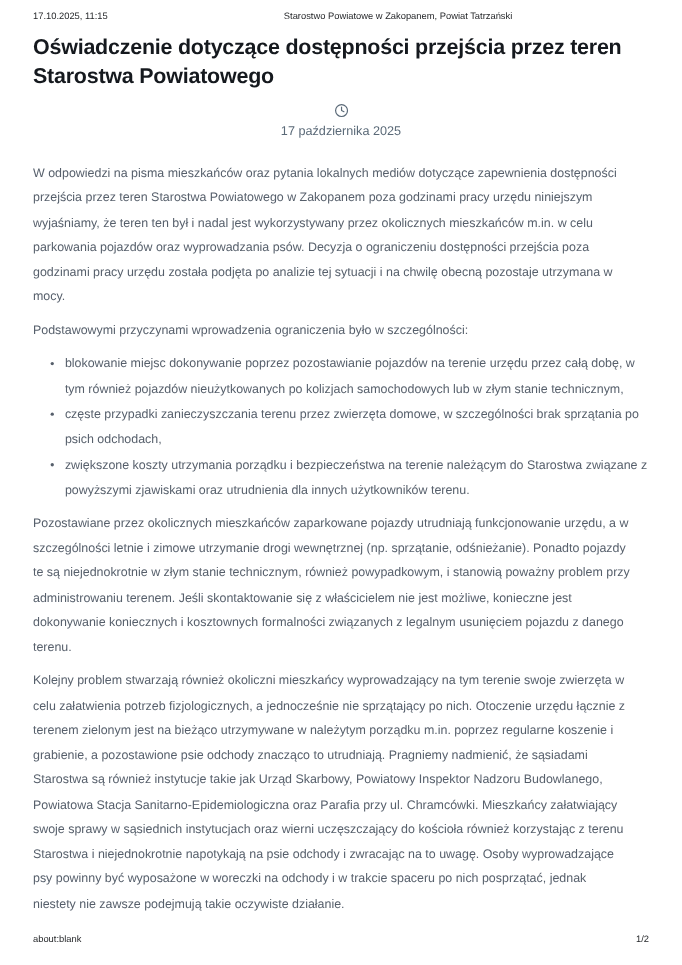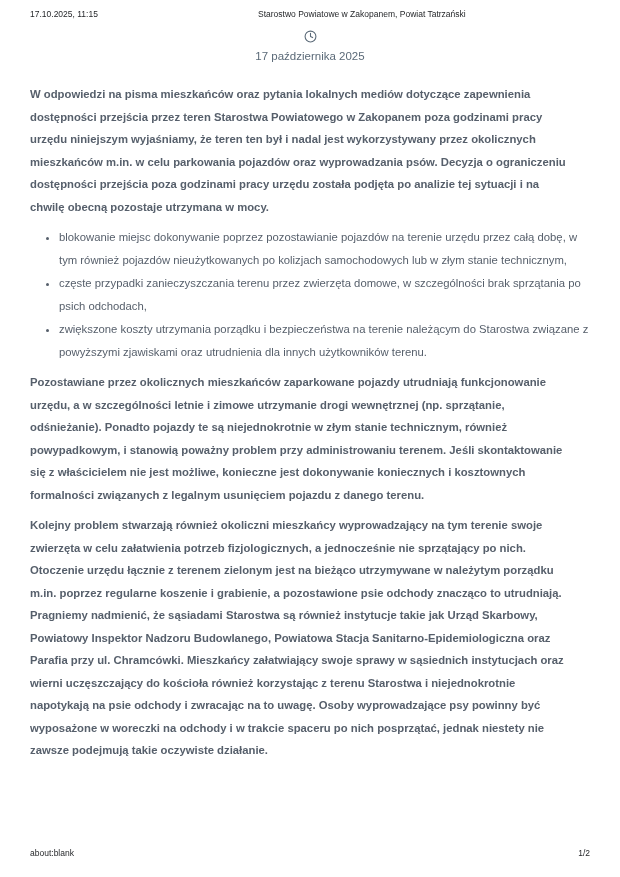--- a/index.html
+++ b/index.html
@@ -61,21 +61,20 @@
     color: #5b6a78;
     flex-direction: column;
   }
   .clock-icon { width: 13px; height: 13px; flex: 0 0 auto; }
 
   .article p {
     margin: 0 17px 8px 0;
     font-size: 11.3px;
     line-height: 22.5px;
     color: #565f6b;
-    font-weight: bold;
   }
   .article ul {
     margin: 2px 0 8px 0;
     padding: 0 0 0 29px;
     list-style: disc;
   }
   .article li {
     margin: 0 0 1px 0;
     font-size: 11.3px;
     line-height: 22.5px;
@@ -85,30 +84,32 @@
 </style>
 </head>
 <body>
 
 <div class="print-header">
   <span class="ph-datetime">17.10.2025, 11:15</span>
   <span class="ph-doctitle">Starostwo Powiatowe w Zakopanem, Powiat Tatrzański</span>
 </div>
 
 <article class="article">
+  <h1>Oświadczenie dotyczące dostępności przejścia przez teren Starostwa Powiatowego</h1>
 
   <div class="date-row">
     <svg class="clock-icon" viewBox="0 0 24 24" fill="none" stroke="#5b6a78" stroke-width="2" stroke-linecap="round" stroke-linejoin="round" aria-hidden="true">
       <circle cx="12" cy="12" r="10"></circle>
       <polyline points="12 6 12 12 16 14"></polyline>
     </svg>
     <span>17 października 2025</span>
   </div>
 
   <p>W odpowiedzi na pisma mieszkańców oraz pytania lokalnych mediów dotyczące zapewnienia dostępności przejścia przez teren Starostwa Powiatowego w Zakopanem poza godzinami pracy urzędu niniejszym wyjaśniamy, że teren ten był i nadal jest wykorzystywany przez okolicznych mieszkańców m.in. w celu parkowania pojazdów oraz wyprowadzania psów. Decyzja o ograniczeniu dostępności przejścia poza godzinami pracy urzędu została podjęta po analizie tej sytuacji i na chwilę obecną pozostaje utrzymana w mocy.</p>
+  <p>Podstawowymi przyczynami wprowadzenia ograniczenia było w szczególności:</p>
 
   <ul>
     <li>blokowanie miejsc dokonywanie poprzez pozostawianie pojazdów na terenie urzędu przez całą dobę, w tym również pojazdów nieużytkowanych po kolizjach samochodowych lub w złym stanie technicznym,</li>
     <li>częste przypadki zanieczyszczania terenu przez zwierzęta domowe, w szczególności brak sprzątania po psich odchodach,</li>
     <li>zwiększone koszty utrzymania porządku i bezpieczeństwa na terenie należącym do Starostwa związane z powyższymi zjawiskami oraz utrudnienia dla innych użytkowników terenu.</li>
   </ul>
 
   <p>Pozostawiane przez okolicznych mieszkańców zaparkowane pojazdy utrudniają funkcjonowanie urzędu, a w szczególności letnie i zimowe utrzymanie drogi wewnętrznej (np. sprzątanie, odśnieżanie). Ponadto pojazdy te są niejednokrotnie w złym stanie technicznym, również powypadkowym, i stanowią poważny problem przy administrowaniu terenem. Jeśli skontaktowanie się z właścicielem nie jest możliwe, konieczne jest dokonywanie koniecznych i kosztownych formalności związanych z legalnym usunięciem pojazdu z danego terenu.</p>
   <p>Kolejny problem stwarzają również okoliczni mieszkańcy wyprowadzający na tym terenie swoje zwierzęta w celu załatwienia potrzeb fizjologicznych, a jednocześnie nie sprzątający po nich. Otoczenie urzędu łącznie z terenem zielonym jest na bieżąco utrzymywane w należytym porządku m.in. poprzez regularne koszenie i grabienie, a pozostawione psie odchody znacząco to utrudniają. Pragniemy nadmienić, że sąsiadami Starostwa są również instytucje takie jak Urząd Skarbowy, Powiatowy Inspektor Nadzoru Budowlanego, Powiatowa Stacja Sanitarno-Epidemiologiczna oraz Parafia przy ul. Chramcówki. Mieszkańcy załatwiający swoje sprawy w sąsiednich instytucjach oraz wierni uczęszczający do kościoła również korzystając z terenu Starostwa i niejednokrotnie napotykają na psie odchody i zwracając na to uwagę. Osoby wyprowadzające psy powinny być wyposażone w woreczki na odchody i w trakcie spaceru po nich posprzątać, jednak niestety nie zawsze podejmują takie oczywiste działanie.</p>
 </article>

